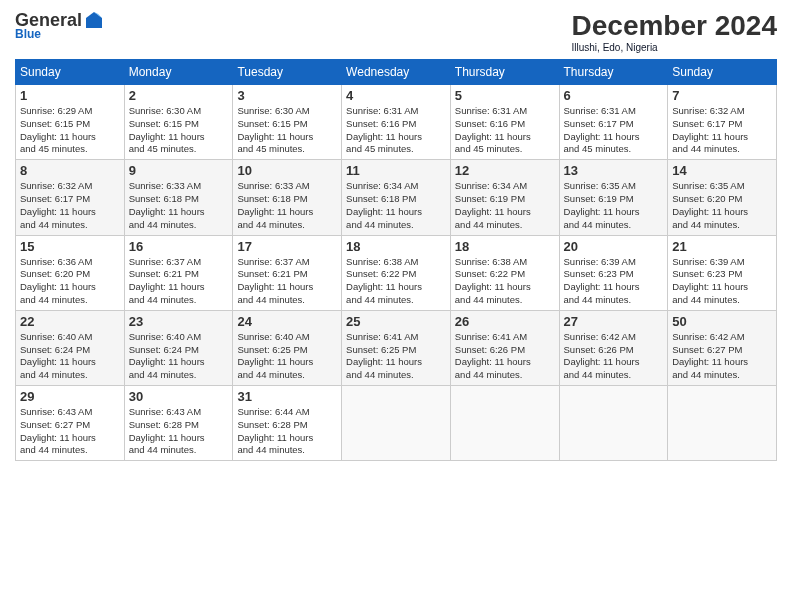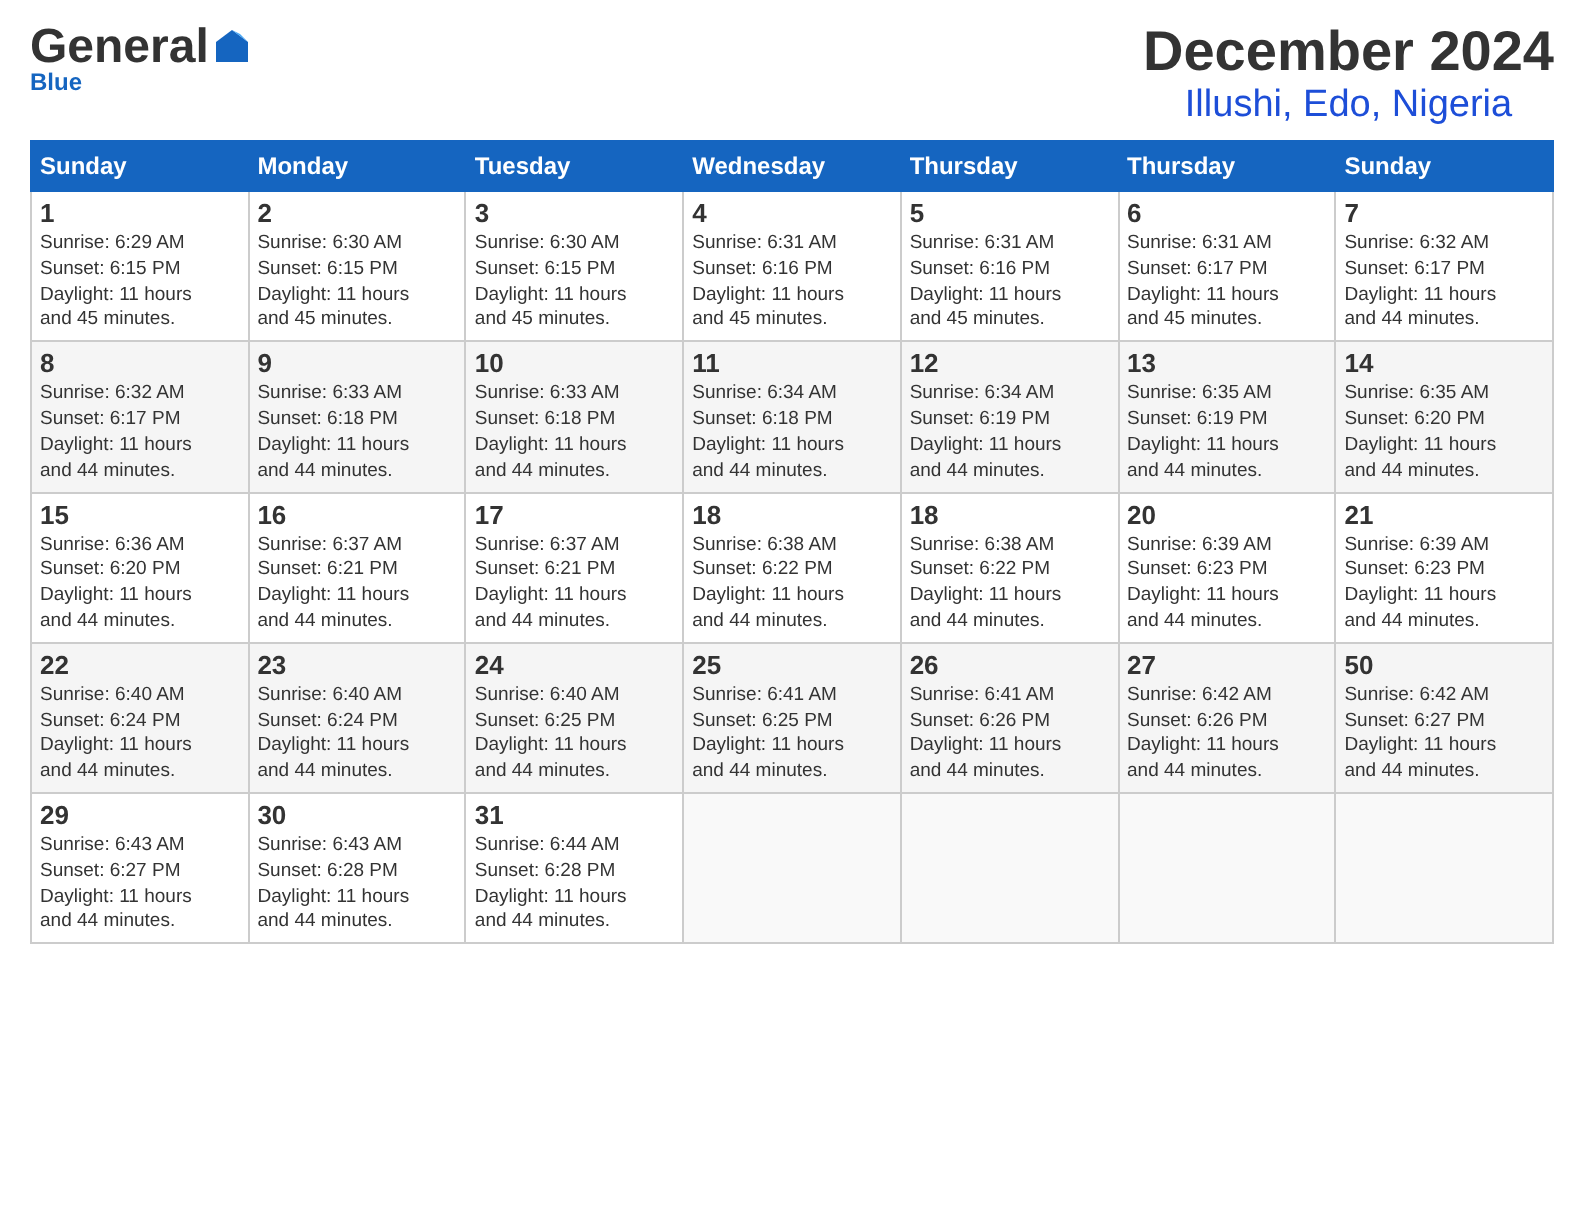--- a/index.html
+++ b/index.html
@@ -19,43 +19,43 @@
       justify-content: space-between;
       align-items: flex-start;
       margin-bottom: 6px;
     }
     .logo {
       display: flex;
       align-items: center;
     }
     .logo-general { color: #333; }
     .title-block {
-      text-align: center;
+      text-align: left;
     }
     .month-title {
       font-size: 28px;
       font-weight: bold;
       color: #333;
     }
     .location {
-      font-size: 19px;
-      color: #1d4ed8;
+      font-size: 10px;
+      color: #0f172a;
     }
     table {
       width: 100%;
       border-collapse: collapse;
       font-size: 10px;
     }
     thead tr th {
       background-color: #1565c0;
       color: #fff;
       padding: 5px 4px;
       text-align: left;
       font-size: 12px;
-      font-weight: bold;
+      font-weight: normal;
       border: 1px solid #1565c0;
     }
     tbody tr td {
       border: 1px solid #ccc;
       vertical-align: top;
       padding: 3px 4px;
       width: 14.28%;
       min-height: 70px;
       background: #fff;
     }
@@ -79,21 +79,21 @@
     }
   </style>
 </head>
 <body>
 
 <div class="container">
   <div class="header-row">
     <div class="logo">
       <div>
         <div style="display:flex;align-items:center;">
-          <span class="logo-general" style="font-size:24px;font-weight:bold;color:#333;">General</span>
+          <span class="logo-general" style="font-size:18px;font-weight:bold;color:#333;">General</span>
           <svg width="20" height="20" viewBox="0 0 20 20" style="margin-left:2px;margin-top:-2px;">
             <polygon points="10,2 18,8 18,18 2,18 2,8" fill="#1565c0"></polygon>
             <polygon points="10,2 18,8 14,4" fill="#42a5f5"></polygon>
           </svg>
         </div>
         <div style="font-size:12px;font-weight:bold;color:#1565c0;margin-top:-4px;">Blue</div>
       </div>
     </div>
     <div class="title-block">
       <div class="month-title">December 2024</div>

